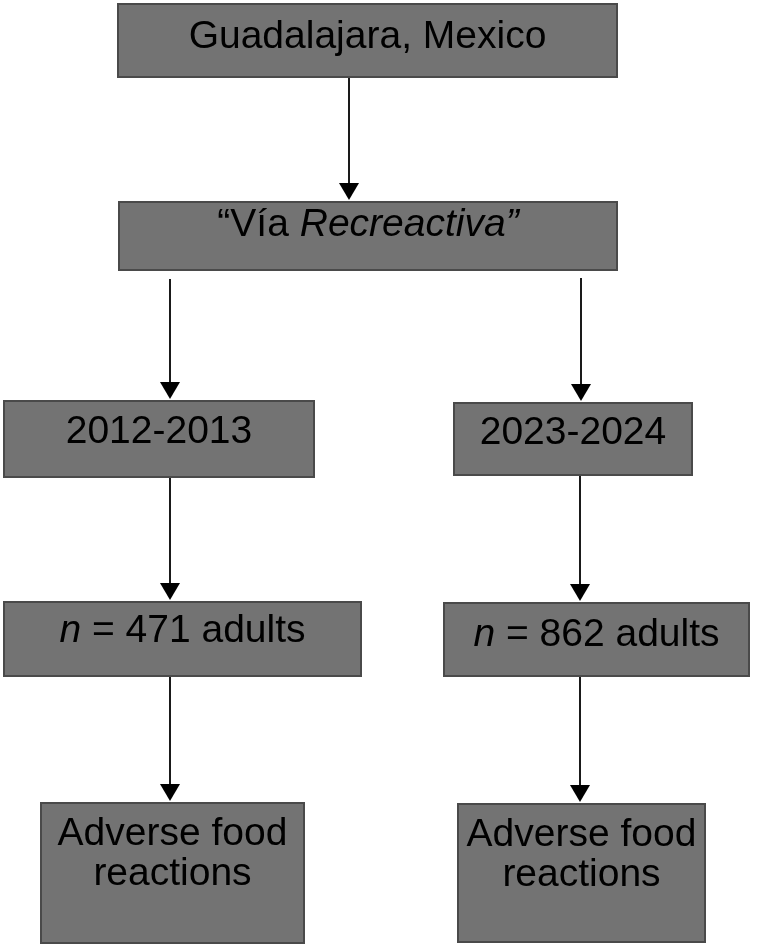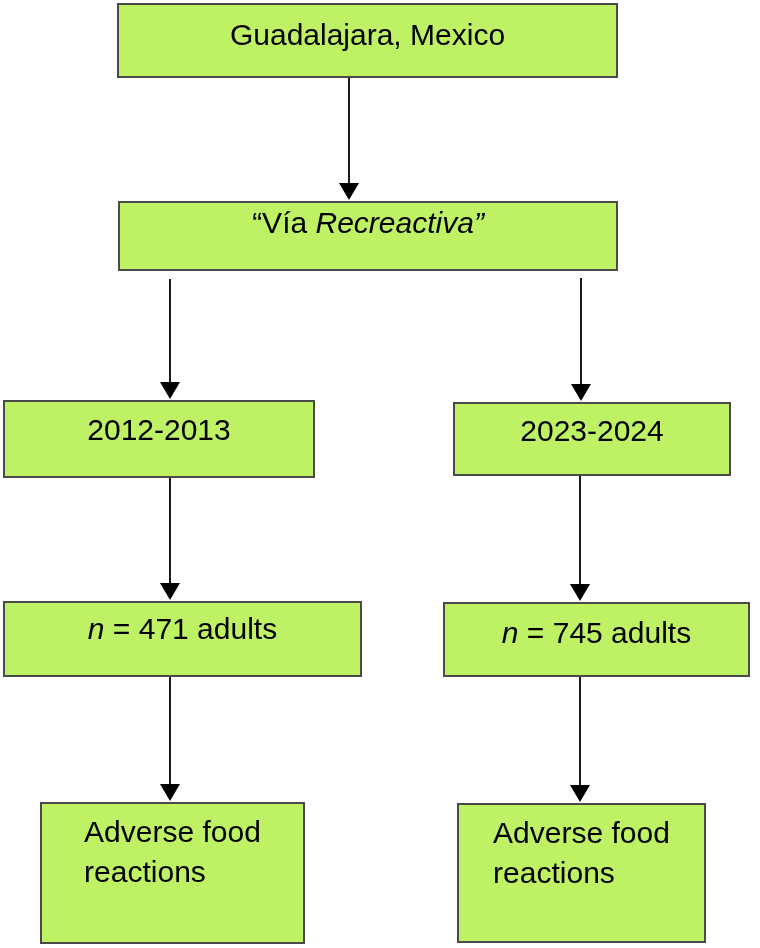--- a/index.html
+++ b/index.html
@@ -14,35 +14,35 @@
   }
   .arrows {
     position: absolute;
     left: 0; top: 0;
     width: 760px; height: 948px;
     pointer-events: none;
   }
   .box {
     position: absolute;
     box-sizing: border-box;
-    background: #bef264;
+    background: #737373;
     border: 2px solid #4a4a4a;
     display: flex;
     justify-content: center;
     align-items: flex-start;
-    font-size: 30px;
+    font-size: 39px;
     line-height: 40px;
-    text-align: left;
+    text-align: center;
     white-space: nowrap;
   }
   .it { font-style: italic; }
   .box-top      { left: 117px; top:   3px; width: 501px; height:  75px; padding-top: 10px; }
   .box-event    { left: 118px; top: 201px; width: 500px; height:  70px; }
   .box-period-l { left:   3px; top: 400px; width: 312px; height:  78px; padding-top:  8px; }
-  .box-period-r { left: 453px; top: 402px; width: 278px; height:  74px; padding-top:  7px; }
+  .box-period-r { left: 453px; top: 402px; width: 240px; height:  74px; padding-top:  7px; }
   .box-n-l      { left:   3px; top: 601px; width: 359px; height:  76px; padding-top:  6px; }
   .box-n-r      { left: 443px; top: 602px; width: 307px; height:  75px; padding-top:  9px; }
   .box-out-l    { left:  40px; top: 802px; width: 265px; height: 142px; padding-top:  8px; }
   .box-out-r    { left: 457px; top: 803px; width: 249px; height: 140px; padding-top:  8px; }
   .connector-line { stroke: #1a1a1a; stroke-width: 2; }
   .connector-head { fill: #000000; stroke: none; }
 </style>
 </head>
 <body>
 
@@ -93,21 +93,21 @@
 
   <div class="box box-period-r">
     <div>2023-2024</div>
   </div>
 
   <div class="box box-n-l">
     <div><span class="it">n</span><span> = 471 adults</span></div>
   </div>
 
   <div class="box box-n-r">
-    <div><span class="it">n</span><span> = 745 adults</span></div>
+    <div><span class="it">n</span><span> = 862 adults</span></div>
   </div>
 
   <div class="box box-out-l">
     <div>
       <div>Adverse food</div>
       <div>reactions</div>
     </div>
   </div>
 
   <div class="box box-out-r">

